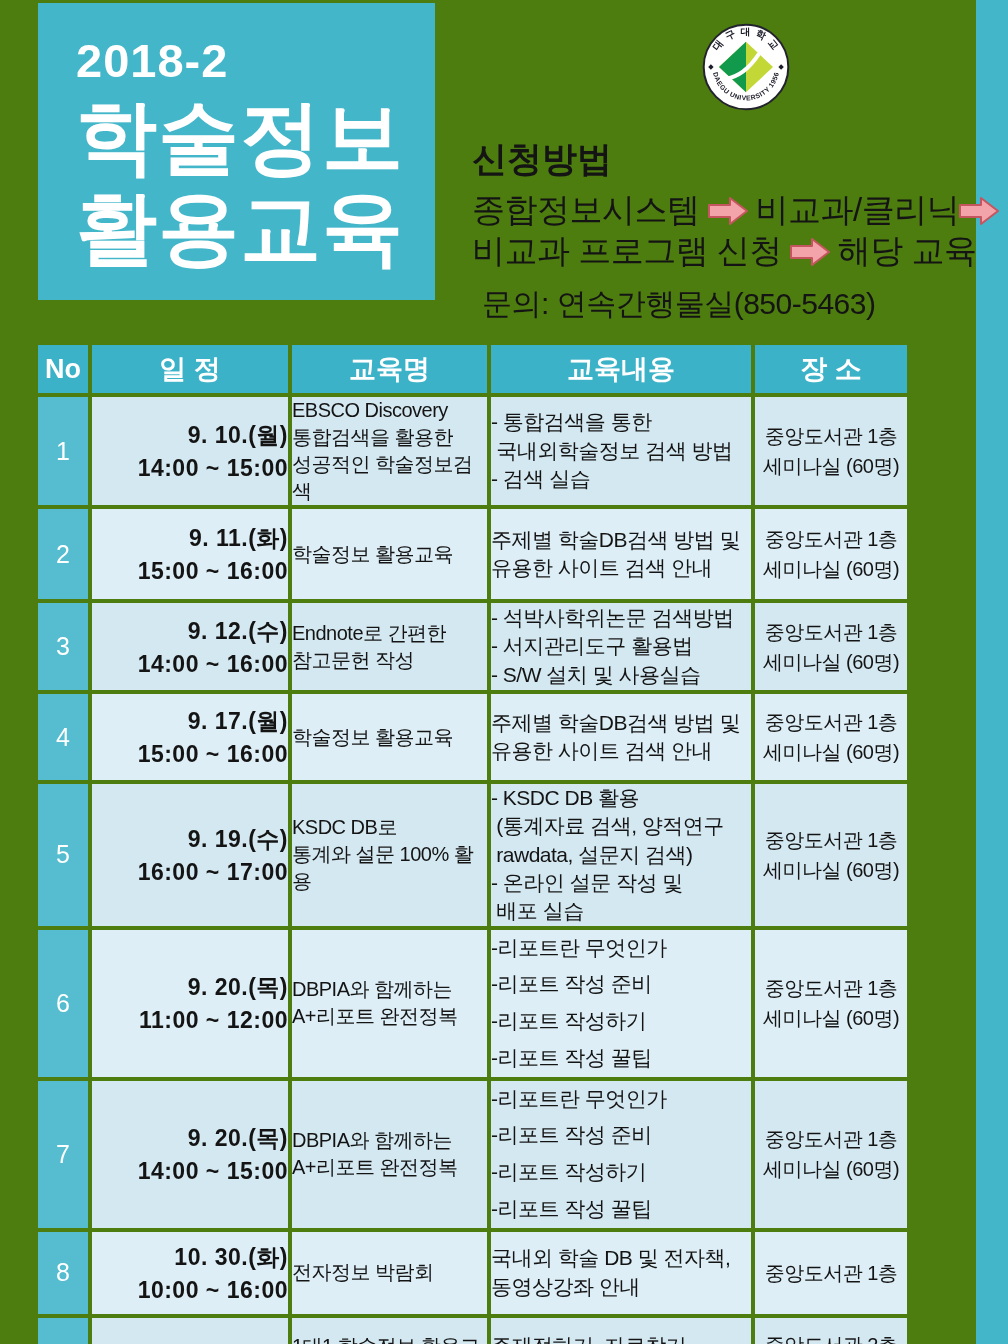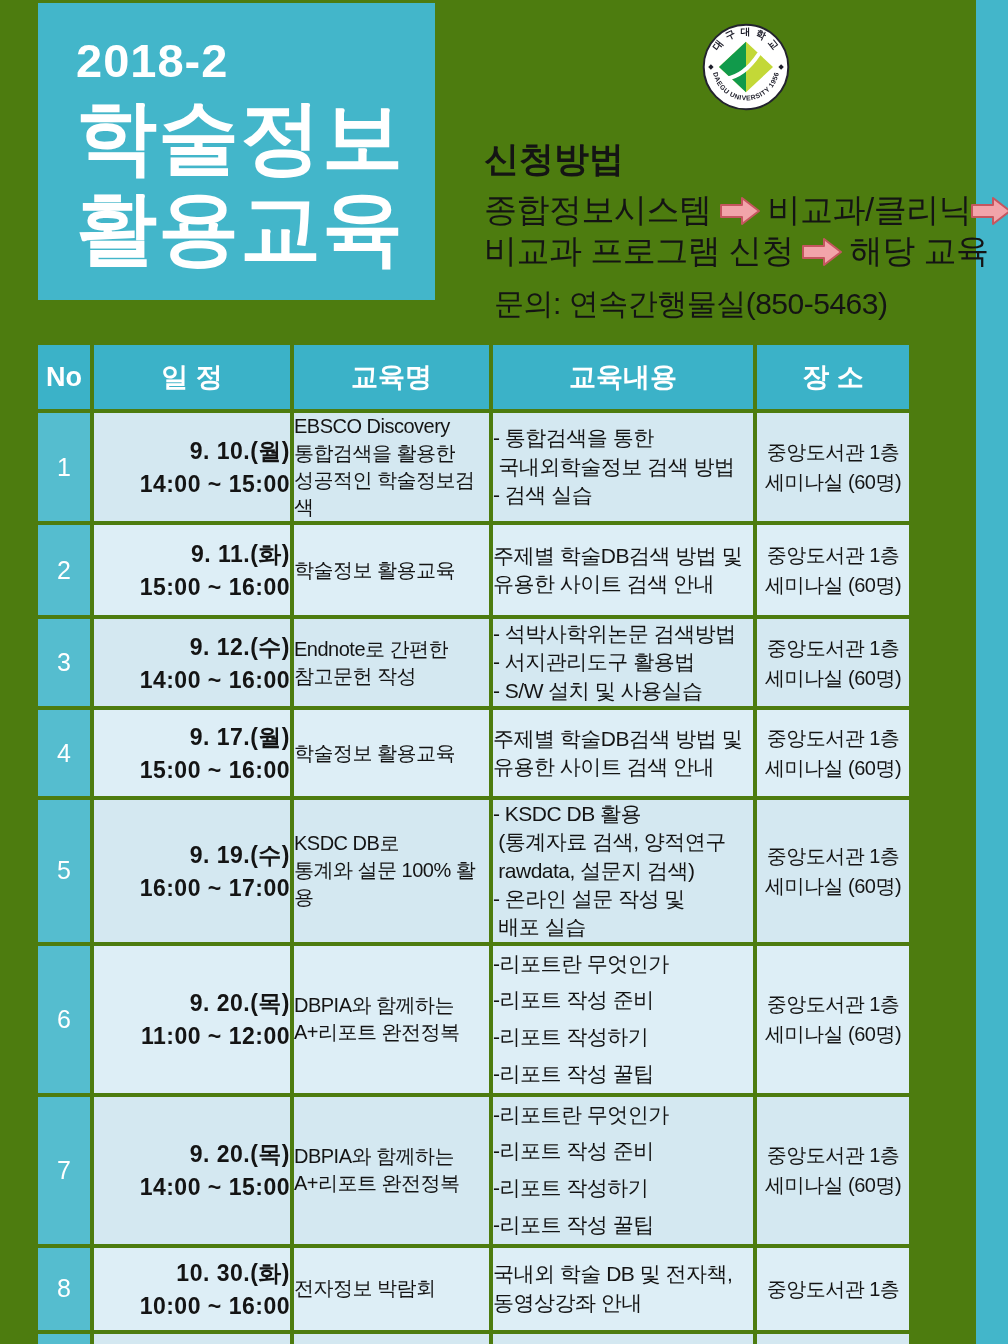--- a/index.html
+++ b/index.html
@@ -15,31 +15,31 @@
   .title-line{font-size:81px;font-weight:bold;letter-spacing:1px;line-height:1.12;}
 
   
   .logo-group{position:absolute;left:701px;top:22px;display:flex;align-items:center;}
   .seal{width:90px;height:90px;display:block;}
   .logo-text{margin-left:7px;line-height:1;}
   .logo-univ{font-size:36px;font-weight:bold;letter-spacing:1px;color:#0d0d0d;}
   .logo-lib{font-size:28px;font-weight:bold;letter-spacing:4px;color:#0d0d0d;margin-top:4px;}
 
   
-  .apply{position:absolute;left:484px;top:136px;width:504px;}
+  .apply{position:absolute;left:472px;top:136px;width:504px;}
   .apply-title{font-size:35px;font-weight:bold;margin-bottom:7px;}
   .apply-line{display:flex;align-items:center;font-size:33px;letter-spacing:-0.5px;height:41px;}
   .apply-line .step{white-space:nowrap;}
   .arrow{width:40px;height:32px;flex:0 0 auto;margin:0 8px;}
   .arrow.push-right{margin-left:auto;margin-right:0;}
   .apply-contact{font-size:30px;margin-top:12px;padding-left:10px;letter-spacing:-0.5px;}
 
   
   table.schedule{position:absolute;left:34px;top:341px;border-collapse:separate;border-spacing:4px;table-layout:fixed;}
-  table.schedule th{background:var(--header-teal,#3bb2c8);color:#fff;font-size:27px;font-weight:bold;height:48px;text-align:center;padding:8px;}
+  table.schedule th{background:var(--header-teal,#3bb2c8);color:#fff;font-size:27px;font-weight:bold;height:48px;text-align:center;padding:0;}
   table.schedule td{padding:0;vertical-align:middle;}
   td.no-cell{background:var(--no-teal,#55bdcf);color:#fff;font-size:25px;text-align:center;}
   tbody tr:nth-child(odd) td.data{background:var(--row-odd,#d4e8f1);}
   tbody tr:nth-child(even) td.data{background:var(--row-even,#ddeef6);}
   td.date-cell{text-align:right;}
   .d-date{font-size:23px;font-weight:bold;letter-spacing:0.5px;}
   .d-time{font-size:23px;font-weight:700;margin-top:4px;letter-spacing:0.5px;}
   td.name-cell{font-size:20px;padding-left:9px;white-space:pre-line;line-height:1.35;letter-spacing:-0.5px;}
   td.content-cell{font-size:21px;padding-left:12px;white-space:pre-line;line-height:1.35;letter-spacing:-0.5px;}
   td.content-cell.loose{line-height:1.75;}

